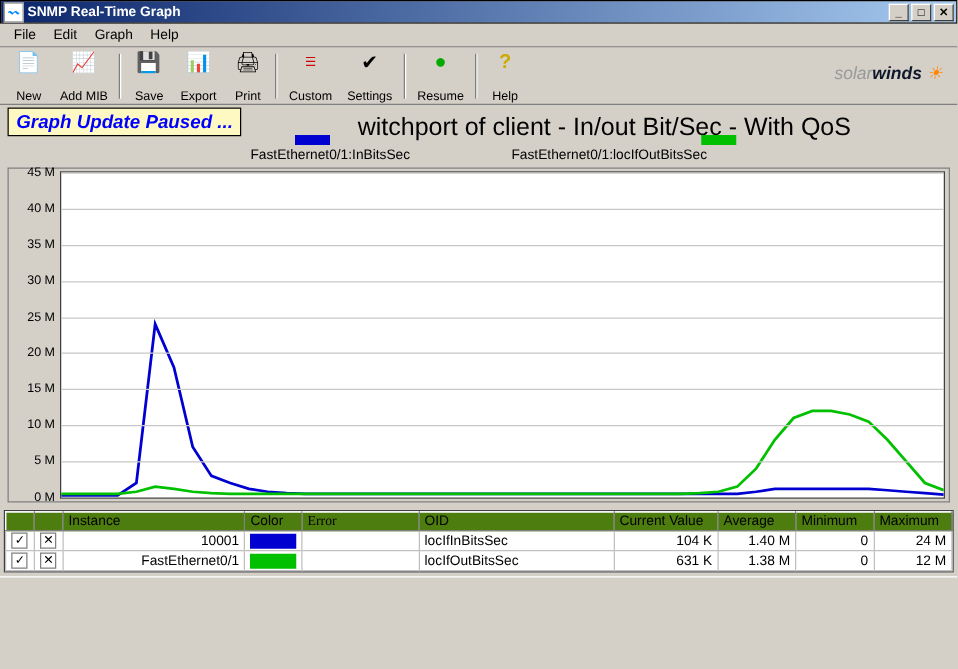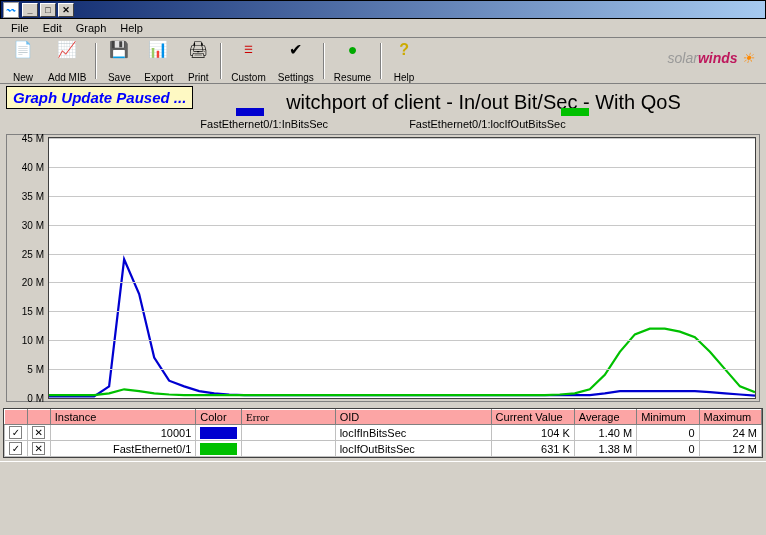--- a/index.html
+++ b/index.html
@@ -75,21 +75,21 @@
   border-left: 1px solid #808080;
   border-right: 1px solid #fff;
   margin: 0 3px;
 }
 .brand {
   position: absolute; right: 12px; top: 12px;
   font-size: 14px; color: #888;
   font-style: italic;
 }
 .brand .sw1 { color: #999; }
-.brand .sw2 { color: #be185d; font-weight: bold; }
+.brand .sw2 { color: #0f172a; font-weight: bold; }
 .chart-block {
   position: relative;
   background: #d4d0c8;
   padding: 4px 6px 2px 6px;
 }
 .paused-banner {
   position: absolute;
   top: 2px; left: 6px;
   background: #fef9c3;
   border: 1px solid #000;
@@ -160,21 +160,21 @@
   margin: 4px 3px 3px 3px;
   border: 1px solid #404040;
   background: #fff;
 }
 .data-table table {
   width: 100%;
   border-collapse: collapse;
   font-size: 11px;
 }
 .data-table th {
-  background: #fca5a5;
+  background: #4d7c0f;
   border: 1px solid #808080;
   border-top-color: #fff; border-left-color: #fff;
   padding: 1px 4px;
   font-weight: normal;
   text-align: left;
 }
 .data-table td {
   border: 1px solid #c0c0c0;
   padding: 1px 4px;
 }
@@ -190,20 +190,21 @@
   height: 18px;
   background: #d4d0c8;
   border-top: 1px solid #fff;
 }
 </style>
 </head>
 <body>
 
 <div class="titlebar">
   <div class="icon">〰</div>
+  <div class="title">SNMP Real-Time Graph</div>
   <div class="winbtns">
     <div class="winbtn">_</div>
     <div class="winbtn">□</div>
     <div class="winbtn">✕</div>
   </div>
 </div>
 
 <div class="menubar">
   <div class="menuitem">File</div>
   <div class="menuitem">Edit</div>

